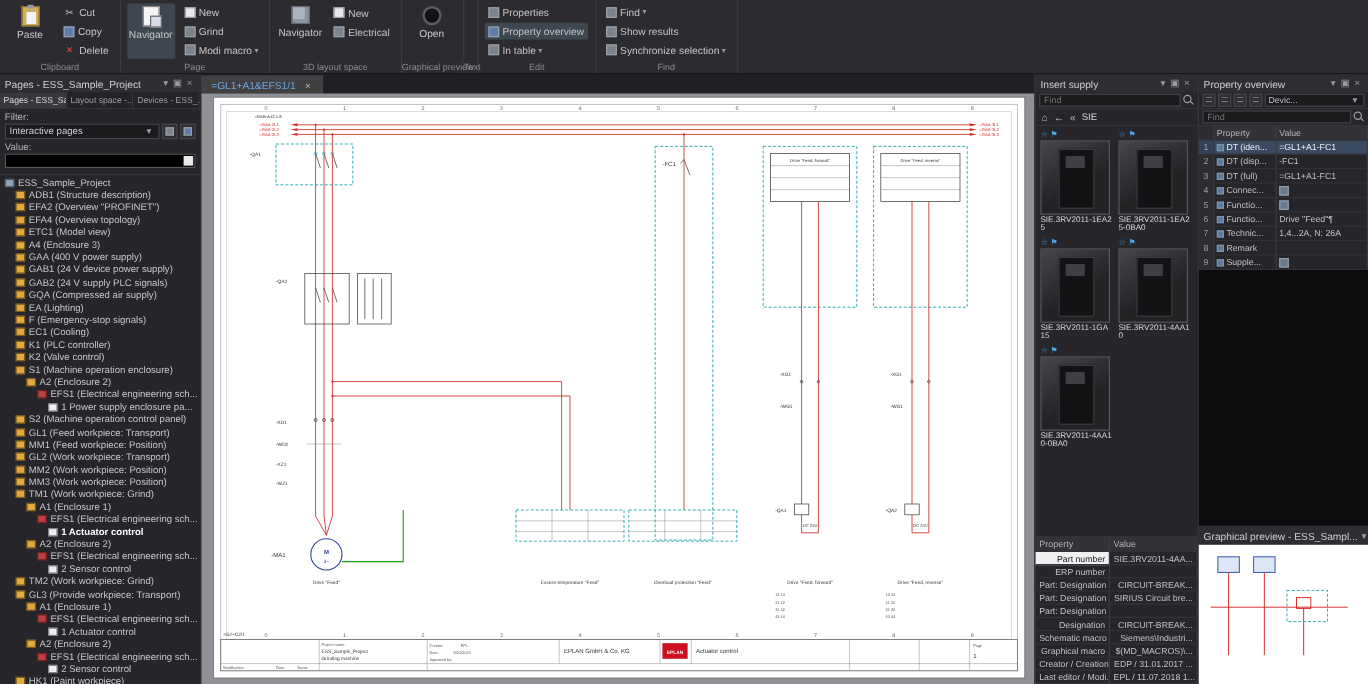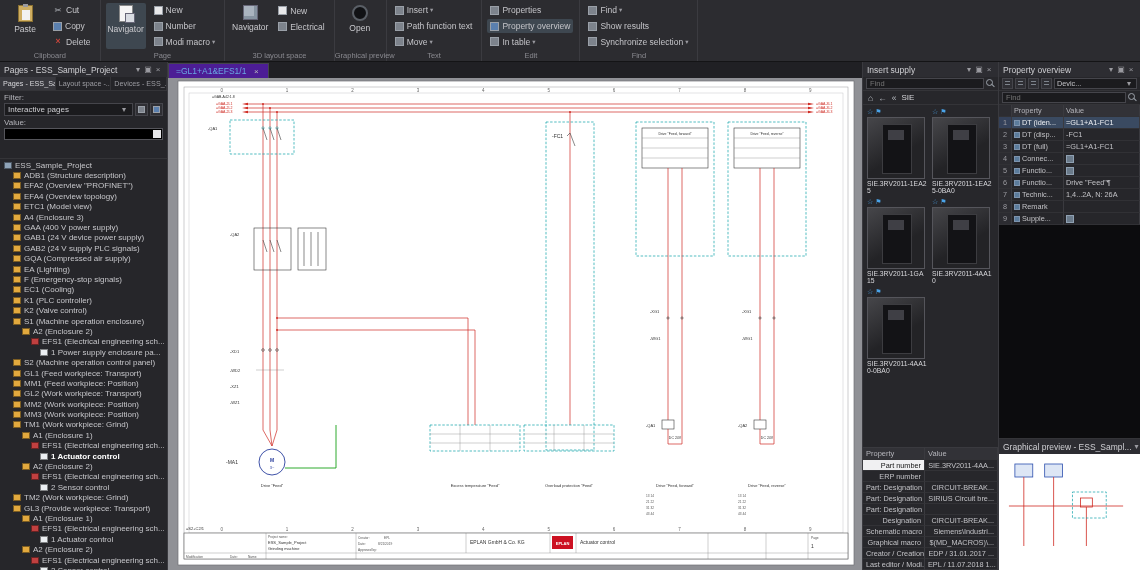--- a/index.html
+++ b/index.html
@@ -36,42 +36,42 @@
 .main{flex:1;display:flex;min-height:0;}
 
 
 .left{width:168px;flex:none;background:#26262a;border-right:1px solid #3a3a3f;display:flex;flex-direction:column;}
 .phead{height:15px;flex:none;background:#2d2d32;display:flex;align-items:center;padding:0 4px;font-size:8.5px;color:#cfcfd3;white-space:nowrap;}
 .phead .sp{flex:1;}
 .hic{width:10px;text-align:center;font-size:8px;color:#9a9aa0;flex:none;}
 .ptabs{height:14px;flex:none;display:flex;background:#242428;border-bottom:1px solid #343438;}
 .ptab{flex:1;min-width:0;font-size:7.2px;color:#9c9ca2;padding:2px 3px;white-space:nowrap;overflow:hidden;border-right:1px solid #343438;}
 .ptabs .ptab:nth-child(1){background:#38383e;color:#d8d8dc;}
-.filterbox{padding:2px 4px 16px;flex:none;border-bottom:1px solid #343438;}
+.filterbox{padding:2px 4px 3px;flex:none;border-bottom:1px solid #343438;}
 .flabel{font-size:8px;color:#b4b4ba;height:10px;}
 .frow{display:flex;align-items:center;gap:2px;margin-bottom:2px;}
 .fselect{flex:1;height:13px;background:#1b1b1e;border:1px solid #45454b;color:#cfcfd3;font-size:8px;display:flex;align-items:center;padding:0 3px;}
 .fselect .sp{flex:1;}
 .fbtn{width:13px;height:13px;background:#2f2f34;border:1px solid #45454b;display:flex;align-items:center;justify-content:center;}
 .fbtn .si{margin:0;width:7px;height:7px;}
 .vinput{flex:1;height:12px;background:#000;border:1px solid #55555b;display:flex;align-items:center;justify-content:flex-end;padding:0 1px;}
 .val-btn{width:8px;height:8px;background:#e8e8ea;flex:none;}
 .tree{flex:1;overflow:hidden;padding-top:1px;}
 .trow{display:flex;align-items:center;height:10.4px;padding-left:calc(4px + var(--indent,0)*9px);white-space:nowrap;overflow:hidden;font-size:8px;color:#c6c6ca;}
 .trow.bold{color:#ffffff;font-weight:bold;}
 .ti{width:8px;height:7px;margin-right:3px;flex:none;border:1px solid rgba(0,0,0,.45);}
 .ic-project{background:#8fa3b8;}
 .ic-folder{background:#e2a93e;}
 .ic-efs{background:#c04040;}
 .ic-page{background:#eceff2;}
 
 
 .center{flex:1;min-width:0;display:flex;flex-direction:column;}
 .tabbar{height:16px;flex:none;background:#202024;display:flex;align-items:flex-end;}
-.etab{height:15px;background:#4c1d95;display:flex;align-items:center;gap:5px;padding:0 7px;font-size:8.5px;color:#69a7e3;border:1px solid #44444c;border-bottom:none;}
+.etab{height:15px;background:#404040;display:flex;align-items:center;gap:5px;padding:0 7px;font-size:8.5px;color:#69a7e3;border:1px solid #44444c;border-bottom:none;}
 .etab .hic{color:#b8b8be;}
 .canvas{flex:1;min-height:0;background:#909196;}
 .canvas svg{display:block;width:100%;height:100%;}
 
 
 .wire{stroke:#cf2a22;stroke-width:0.7;fill:none;}
 .sym{stroke:#3a3a3a;stroke-width:0.6;fill:none;}
 .dashedt{stroke:#0aa0a8;stroke-dasharray:2.5 1.6;fill:none;stroke-width:0.7;}
 .grn{stroke:#17a017;stroke-width:0.9;fill:none;}
 .thn{stroke:#777;stroke-width:0.35;fill:none;}
@@ -169,21 +169,21 @@
           <span class="nav-ic"></span>
           <span class="blabel">Navigator</span>
         </div>
         <div class="scol">
           <div class="sbtn">
               <span class="si page"></span>
               <span>New</span>
             </div>
           <div class="sbtn">
               <span class="si"></span>
-              <span>Number</span>
+              <span>Grind</span>
             </div>
           <div class="sbtn">
               <span class="si"></span>
               <span>Modi macro</span>
               <span class="dd">▾</span>
             </div>
         </div>
       </div>
       <div class="glabel">Page</div>
     </div>
@@ -212,38 +212,20 @@
       <div class="rrow">
         <div class="bigbtn">
           <span class="open-ic"></span>
           <span class="blabel">Open</span>
         </div>
       </div>
       <div class="glabel">Graphical preview</div>
     </div>
 
     <div class="rgroup">
-      <div class="rrow">
-        <div class="scol">
-          <div class="sbtn">
-              <span class="si"></span>
-              <span>Insert</span>
-              <span class="dd">▾</span>
-            </div>
-          <div class="sbtn">
-              <span class="si"></span>
-              <span>Path function text</span>
-            </div>
-          <div class="sbtn">
-              <span class="si"></span>
-              <span>Move</span>
-              <span class="dd">▾</span>
-            </div>
-        </div>
-      </div>
       <div class="glabel">Text</div>
     </div>
 
     <div class="rgroup">
       <div class="rrow">
         <div class="scol">
           <div class="sbtn">
               <span class="si"></span>
               <span>Properties</span>
             </div>

